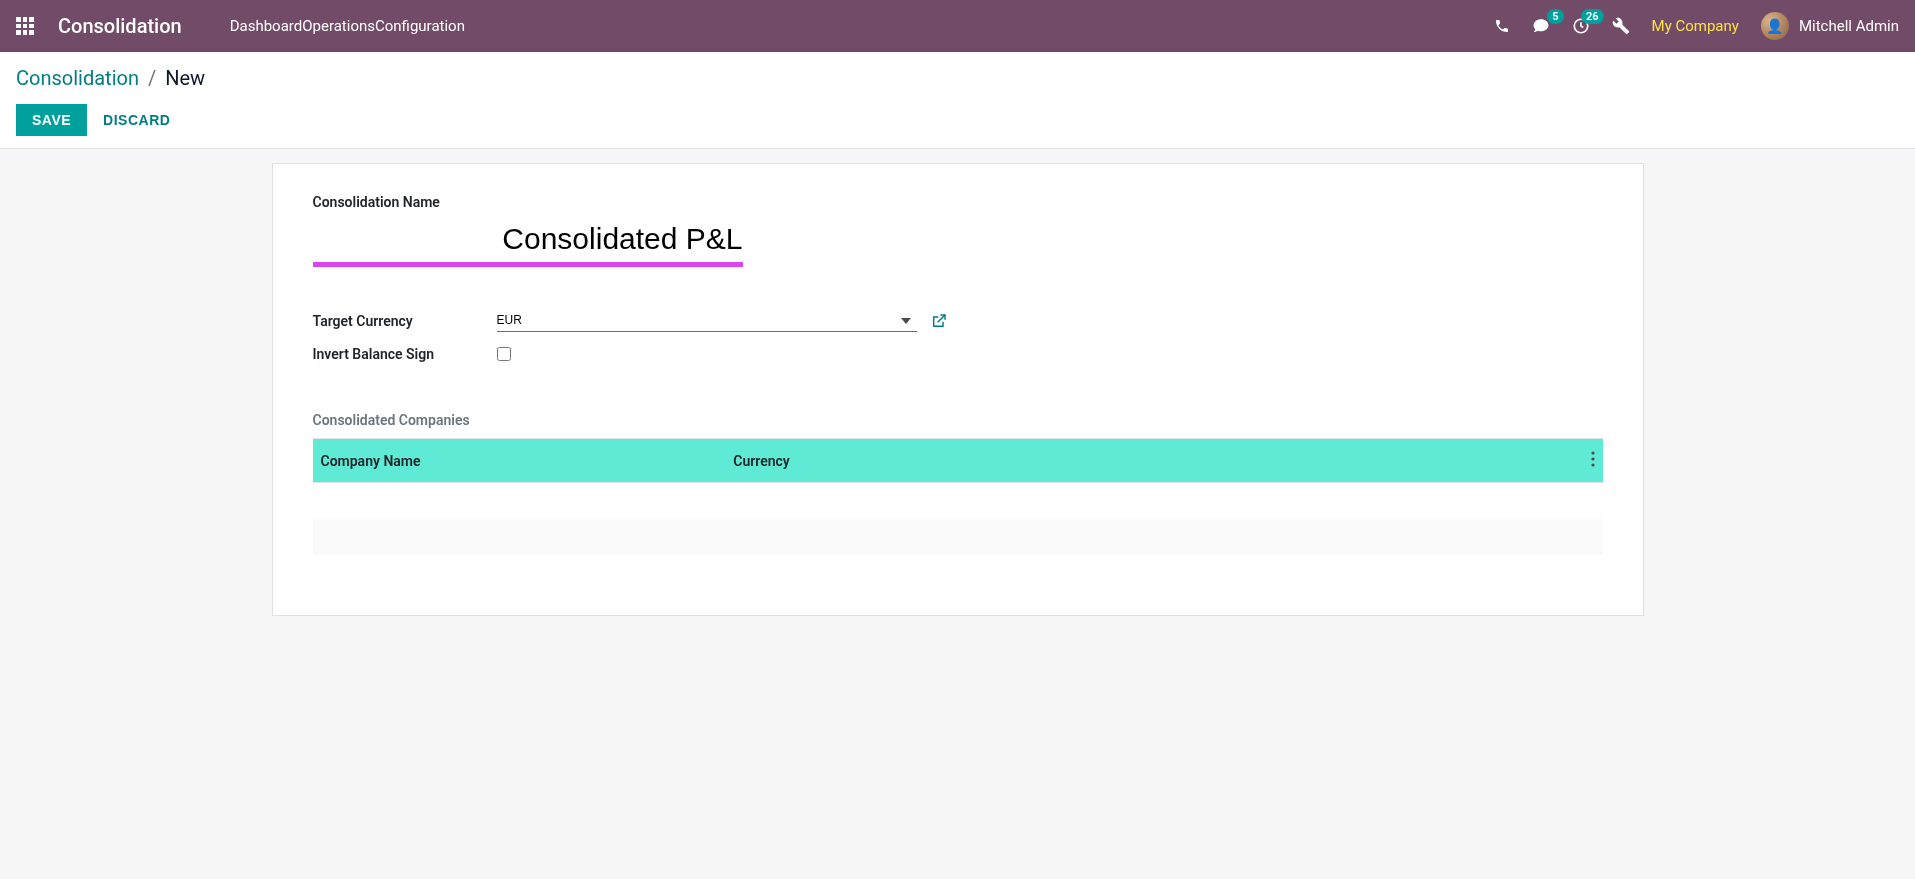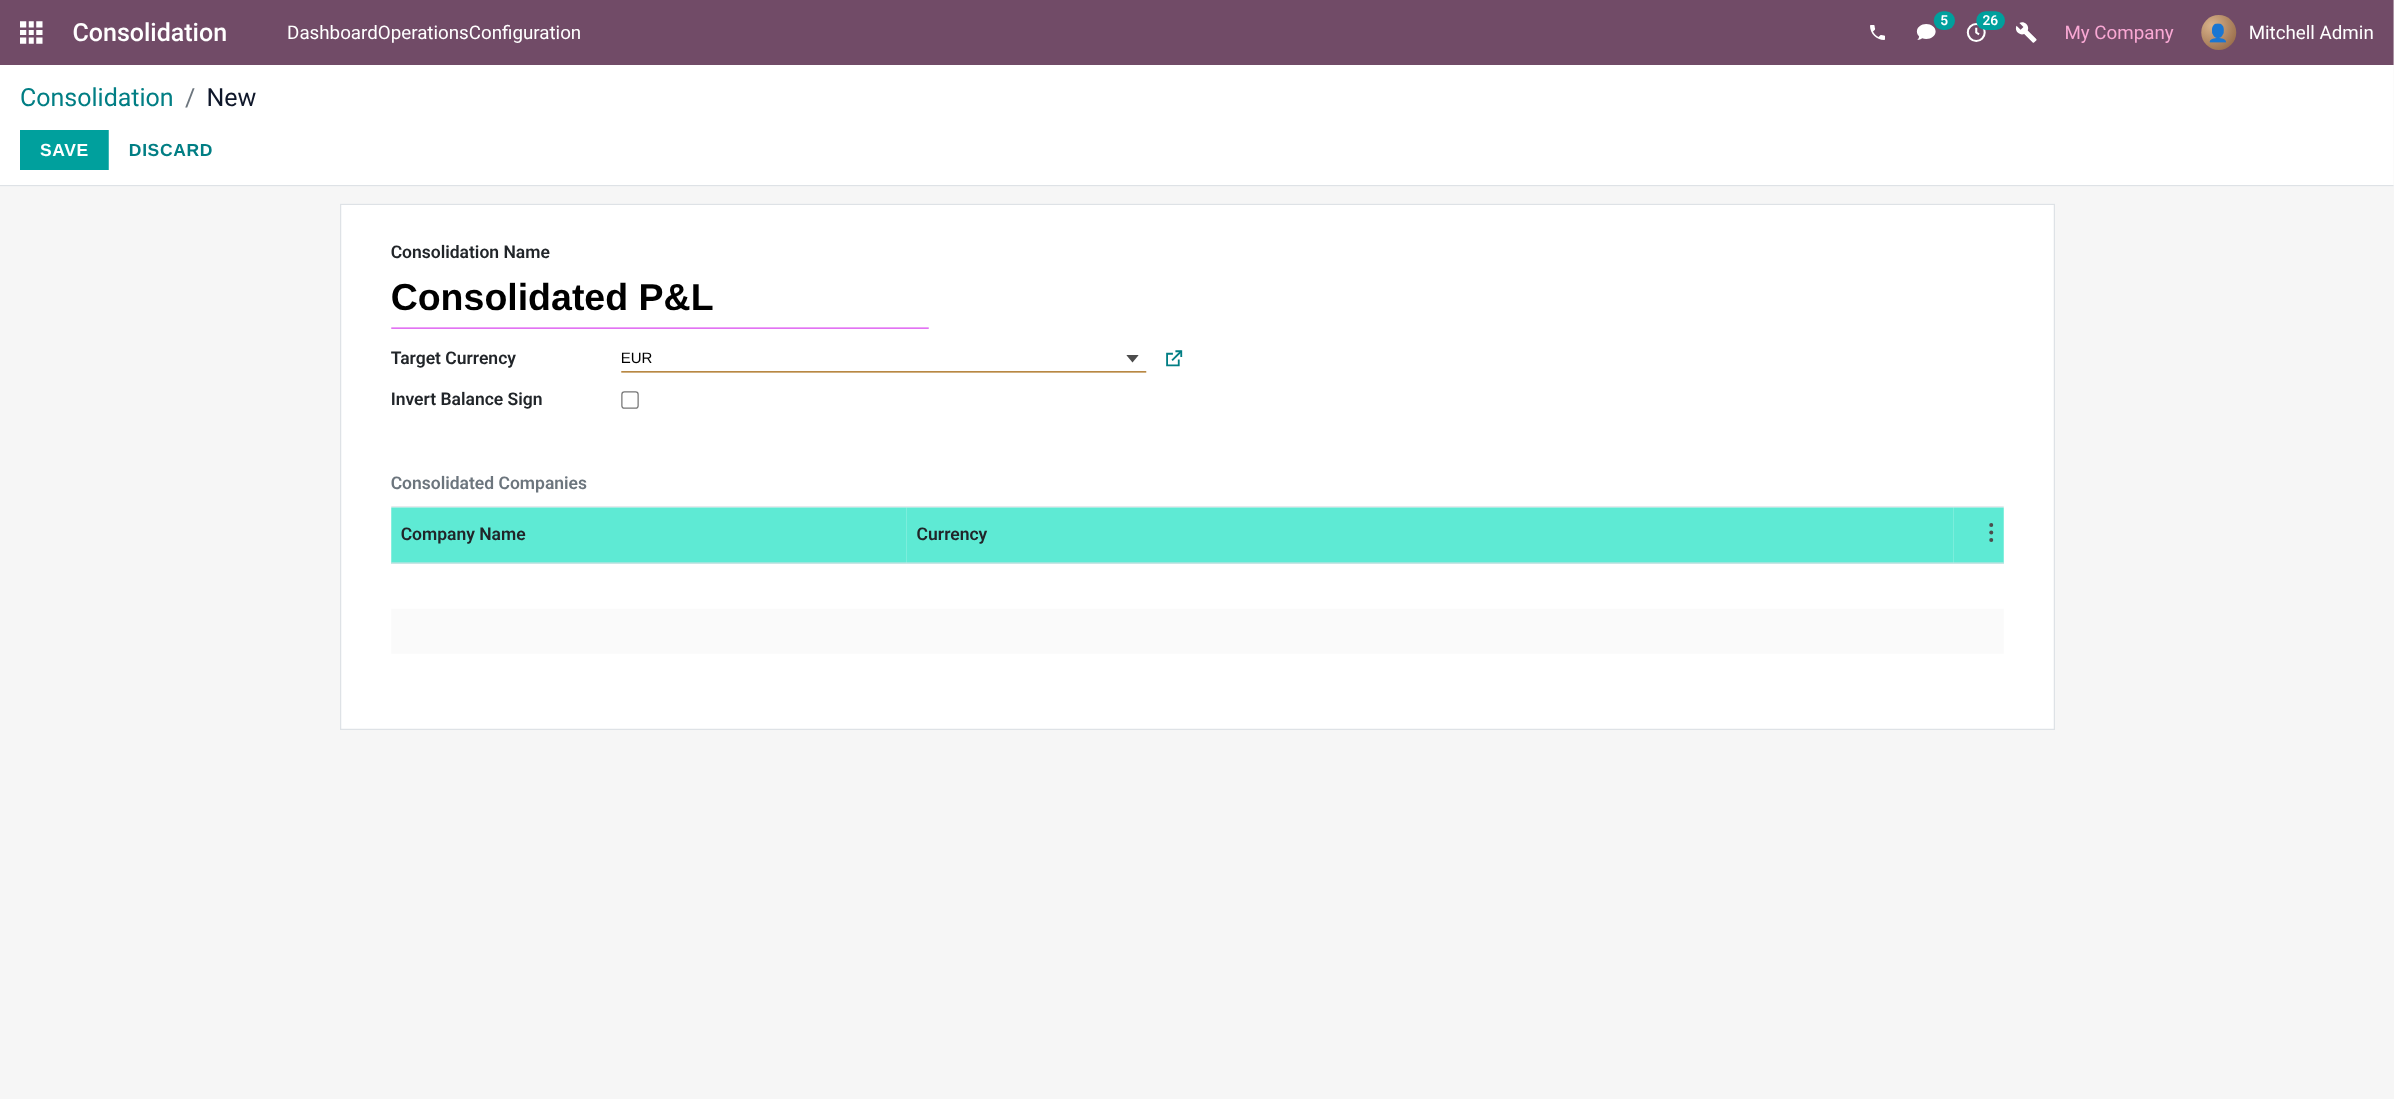--- a/index.html
+++ b/index.html
@@ -16,42 +16,42 @@
   }
   .navbar-left { display: flex; align-items: center; gap: 20px; }
   .apps-icon { width: 18px; height: 18px; display: grid; grid-template-columns: repeat(3,1fr); grid-template-rows: repeat(3,1fr); gap: 2px; cursor: pointer; }
   .apps-icon span { background: #fff; }
   .brand { font-size: 20px; font-weight: 500; margin-left: 4px; margin-right: 16px; }
   .nav-menu { display: flex; margin-left: 12px; }
   .nav-menu a { color: #fff; text-decoration: none; font-size: 15px; cursor: pointer; }
   .navbar-right { margin-left: auto; display: flex; align-items: center; gap: 22px; }
   .icon-btn { color: #fff; position: relative; cursor: pointer; display: flex; align-items: center; }
   .badge { position: absolute; top: -8px; right: -14px; background: #00A09D; color: #fff; font-size: 11px; border-radius: 10px; padding: 1px 5px; font-weight: 600; }
-  .company-name { color: #f9a8d4; font-size: 15px; }
+  .company-name { color: #fde047; font-size: 15px; }
   .user-section { display: flex; align-items: center; gap: 10px; cursor: pointer; }
   .avatar { width: 28px; height: 28px; border-radius: 50%; background: radial-gradient(circle at 30% 30%, #d9b38c, #8b5e3c); display: flex; align-items: center; justify-content: center; font-size: 14px; }
   .user-name { color: #fff; font-size: 15px; }
 
   
   .control-panel { background: #fff; border-bottom: 1px solid #dee2e6; padding: 14px 16px 12px 16px; }
   .breadcrumb { font-size: 20px; margin-bottom: 14px; }
   .breadcrumb .root { color: #017e84; cursor: pointer; }
   .breadcrumb .sep { color: #6c757d; margin: 0 4px; }
   .breadcrumb .current { color: #0f172a; }
   .cp-buttons { display: flex; gap: 16px; align-items: center; }
   .btn-primary { background: #00A09D; color: #fff; border: none; padding: 8px 16px; font-size: 14px; font-weight: 600; letter-spacing: 0.5px; cursor: pointer; }
   .btn-link { background: none; border: none; color: #017e84; font-size: 14px; font-weight: 600; letter-spacing: 0.5px; cursor: pointer; }
 
   
   .sheet-wrap { padding: 14px 0; display: flex; justify-content: center; }
   .sheet { background: #fff; border: 1px solid #dee2e6; width: 1372px; max-width: calc(100% - 32px); padding: 30px 40px 60px 40px; }
   .field-label { font-size: 14px; font-weight: 600; color: #212529; margin-bottom: 8px; }
-  .name-input { font-size: 30px; font-weight: 700; border: none; border-bottom: 1px solid #d946ef; padding: 4px 0 6px 0; width: 430px; outline: none; }
-
-  .form-group { display: flex; align-items: center; margin-top: 12px; gap: 0; }
+  .name-input { font-size: 30px; font-weight: 400; border: none; border-bottom: 5px solid #d946ef; padding: 4px 0 6px 0; width: 430px; outline: none; text-align: right; }
+
+  .form-group { display: flex; align-items: center; margin-top: 42px; gap: 0; }
   .form-group .lbl { width: 184px; font-size: 14px; font-weight: 600; }
   .select-wrap { position: relative; width: 420px; display: flex; align-items: center; }
   .select-input { width: 100%; border: none; border-bottom: 1px solid #a16207; padding: 4px 24px 4px 0; font-size: 12px; outline: none; background: transparent; }
   .caret { position: absolute; right: 6px; pointer-events: none; color:#4c4c4c;}
   .ext-link { margin-left: 14px; color: #017e84; cursor: pointer; }
 
   .form-group-chk { display: flex; align-items: center; margin-top: 14px; }
   .form-group-chk .lbl { width: 184px; font-size: 14px; font-weight: 600; }
   .chk { width: 14px; height: 14px; cursor: pointer; }
 

